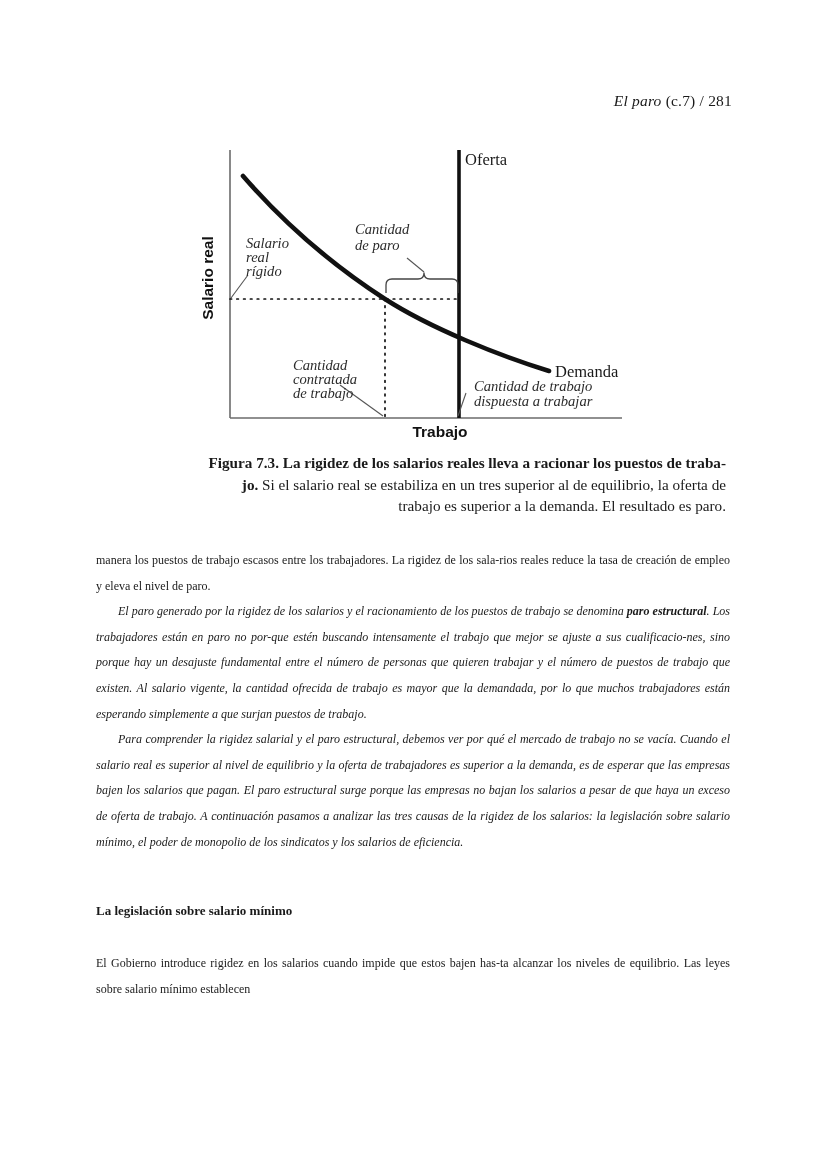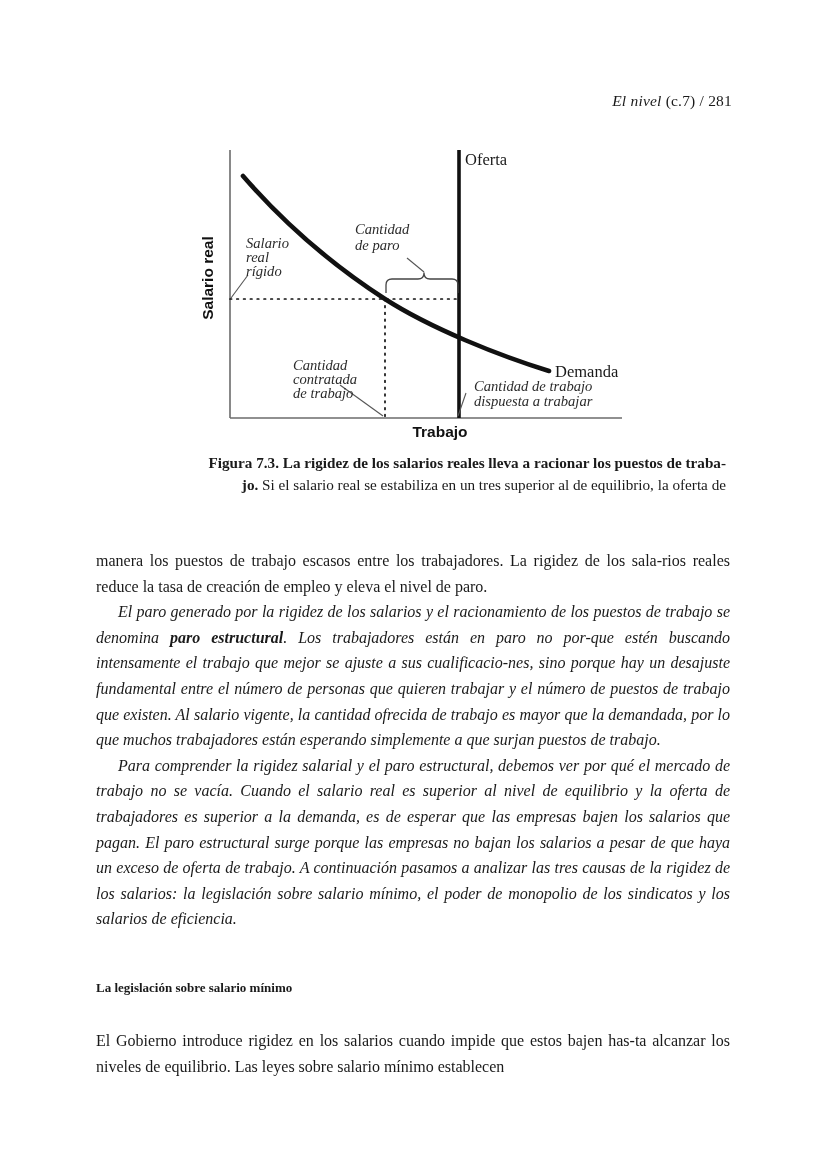--- a/index.html
+++ b/index.html
@@ -61,21 +61,21 @@
 
   
   .body-col {
     position: absolute;
     left: 96px;
     top: 548px;
     width: 634px;
   }
   p.body {
     margin: 0;
-    font-size: 16px;
+    font-size: 12px;
     line-height: 25.6px;
     text-align: justify;
     text-justify: inter-word;
     hyphens: manual;
   }
   p.body.indent { text-indent: 22px; font-style: italic; }
   p.body b { font-weight: bold; }
 
   h3.subhead {
     margin: 0;
@@ -85,21 +85,21 @@
   }
   .gap-before-head { height: 44px; }
   .gap-after-head  { height: 28px; }
 </style>
 </head>
 <body>
 
 <div class="page">
 
   <div class="running-head">
-    <span class="rh-italic">El nivel</span>
+    <span class="rh-italic">El paro</span>
     <span class="rh-chap">(c.7)</span>
     <span class="rh-sep">/</span>
     <span class="rh-page">281</span>
   </div>
 
   <div class="figure-wrap">
     <svg class="figure-svg" width="828" height="310" viewBox="0 0 828 310">
 
       <line x1="230" y1="12" x2="230" y2="280" stroke="#6b6b6b" stroke-width="1.6"></line>
       <line x1="230" y1="280" x2="622" y2="280" stroke="#6b6b6b" stroke-width="1.6"></line>
@@ -137,20 +137,21 @@
       <text x="293" y="260" font-family="Liberation Serif, serif" font-style="italic" font-size="14.6" fill="#2b2b2b">de trabajo</text>
 
       <text x="474" y="253" font-family="Liberation Serif, serif" font-style="italic" font-size="14.6" fill="#2b2b2b">Cantidad de trabajo</text>
       <text x="474" y="268" font-family="Liberation Serif, serif" font-style="italic" font-size="14.6" fill="#2b2b2b">dispuesta a trabajar</text>
     </svg>
   </div>
 
   <div class="caption">
     <b>Figura 7.3. La rigidez de los salarios reales lleva a racionar los puestos de traba-</b><br>
     <b>jo.</b><span> Si el salario real se estabiliza en un tres superior al de equilibrio, la oferta de</span><br>
+    <span>trabajo es superior a la demanda. El resultado es paro.</span>
   </div>
 
   <div class="body-col">
 
     <p class="body"><span>manera los puestos de trabajo escasos entre los trabajadores. La rigidez de los sala-rios reales reduce la tasa de creación de empleo y eleva el nivel de paro.</span></p>
 
     <p class="body indent"><span>El paro generado por la rigidez de los salarios y el racionamiento de los puestos de trabajo se denomina </span><b>paro estructural</b><span>. Los trabajadores están en paro no por-que estén buscando intensamente el trabajo que mejor se ajuste a sus cualificacio-nes, sino porque hay un desajuste fundamental entre el número de personas que quieren trabajar y el número de puestos de trabajo que existen. Al salario vigente, la cantidad ofrecida de trabajo es mayor que la demandada, por lo que muchos trabajadores están esperando simplemente a que surjan puestos de trabajo.</span></p>
 
     <p class="body indent"><span>Para comprender la rigidez salarial y el paro estructural, debemos ver por qué el mercado de trabajo no se vacía. Cuando el salario real es superior al nivel de equilibrio y la oferta de trabajadores es superior a la demanda, es de esperar que las empresas bajen los salarios que pagan. El paro estructural surge porque las empresas no bajan los salarios a pesar de que haya un exceso de oferta de trabajo. A continuación pasamos a analizar las tres causas de la rigidez de los salarios: la legislación sobre salario mínimo, el poder de monopolio de los sindicatos y los salarios de eficiencia.</span></p>
 

